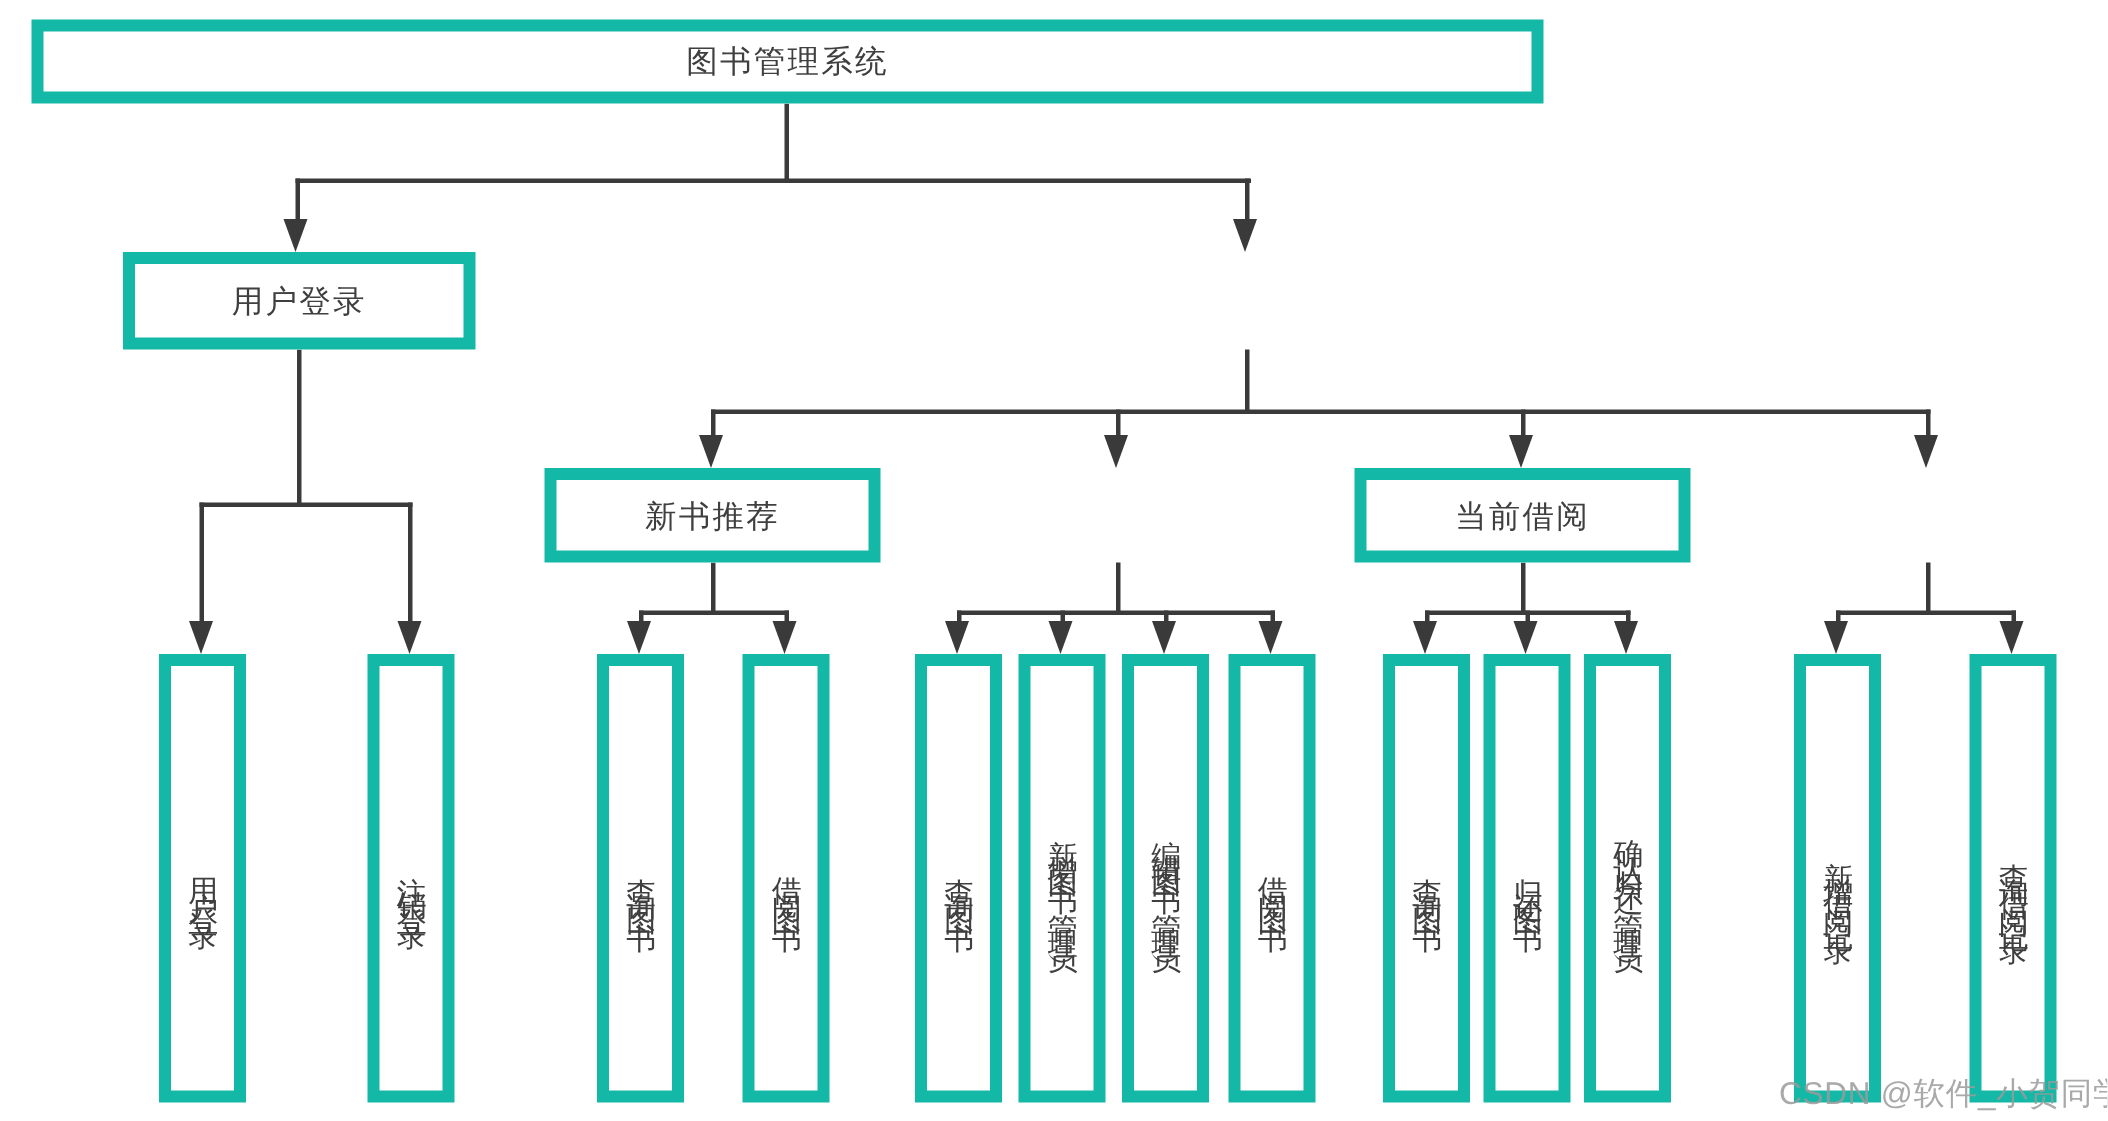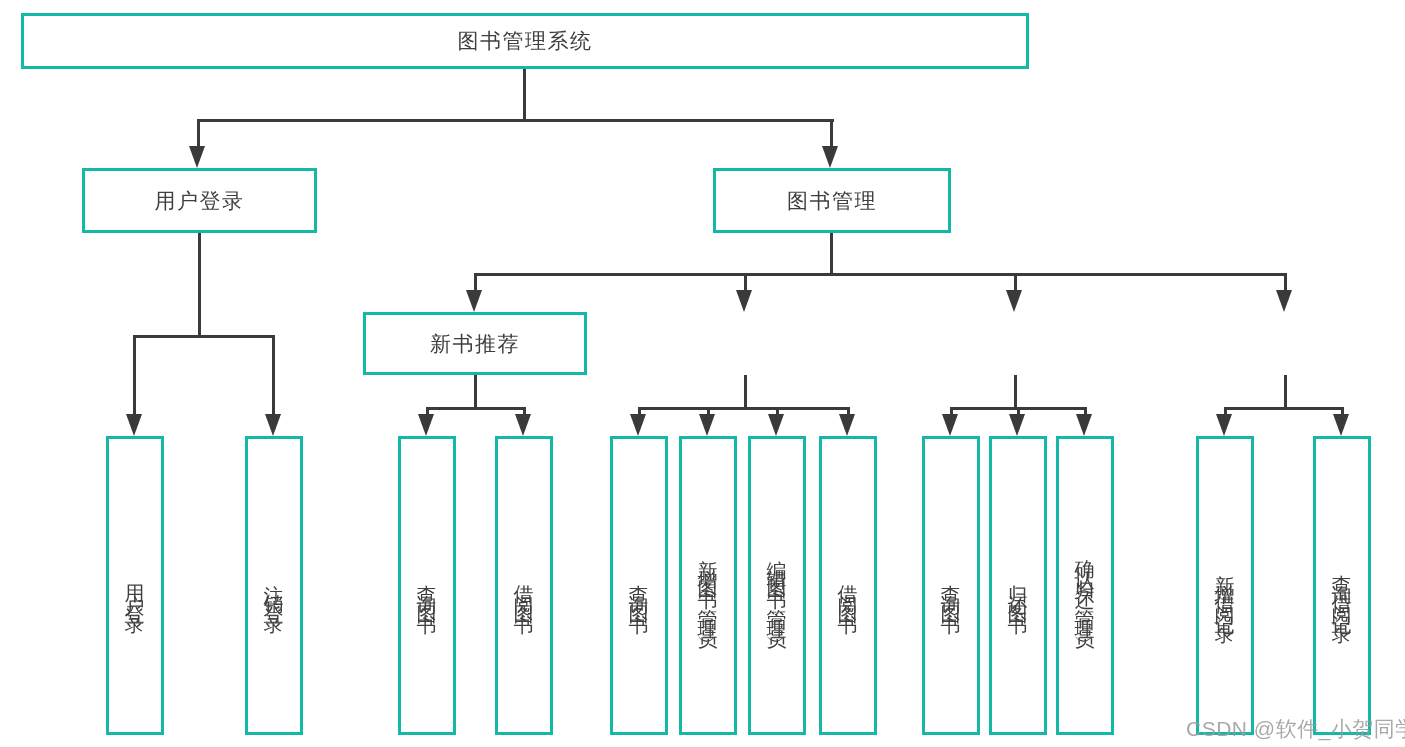--- a/index.html
+++ b/index.html
@@ -1,21 +1,21 @@
 <!DOCTYPE html>
 <html><head>
 <meta charset="utf-8">
 <style>
   html,body{margin:0;padding:0;background:#ffffff;}
   .canvas{
     position:relative;width:1405px;height:747px;background:#ffffff;overflow:hidden;
     font-family:"Liberation Sans", sans-serif;color:#3f3f3f;
   }
   .box{
-    position:absolute;background:#ffffff;border:3px solid #14b8a6;box-sizing:border-box;
+    position:absolute;background:#ffffff;border:8px solid #14b8a6;box-sizing:border-box;
     display:flex;align-items:center;justify-content:center;z-index:2;
   }
   .hbox{font-size:21px;letter-spacing:1.5px;}
   .vbox{
     writing-mode:vertical-rl;font-size:20px;letter-spacing:10px;
     line-height:1;padding-top:6px;
   }
   .ln{position:absolute;background:#3a3a3a;z-index:1;}
   .ar{
     position:absolute;width:0;height:0;z-index:1;
@@ -29,25 +29,25 @@
 </style>
 </head>
 <body>
 
 <div class="canvas">
 
   <div class="box hbox" style="left:21px;top:13px;width:1008px;height:56px;">图书管理系统</div>
 
   <div class="box hbox" style="left:82px;top:168px;width:235px;height:65px;">用户登录</div>
 
-  <div class="box hbox" style="left:713px;top:168px;width:238px;height:65px;">图书管理</div>
 
   <div class="box hbox" style="left:363px;top:312px;width:224px;height:63px;">新书推荐</div>
 
 
+  <div class="box hbox" style="left:903px;top:312px;width:224px;height:63px;">当前借阅</div>
 
 
   <div class="box vbox" style="left:106px;top:436px;width:58px;height:299px;">用户登录</div>
   <div class="box vbox" style="left:245px;top:436px;width:58px;height:299px;">注销登录</div>
 
   <div class="box vbox" style="left:398px;top:436px;width:58px;height:299px;">查询图书</div>
   <div class="box vbox" style="left:495px;top:436px;width:58px;height:299px;">借阅图书</div>
 
   <div class="box vbox" style="left:610px;top:436px;width:58px;height:299px;">查询图书</div>
   <div class="box vbox" style="left:679px;top:436px;width:58px;height:299px;">新增图书（管理员）</div>

